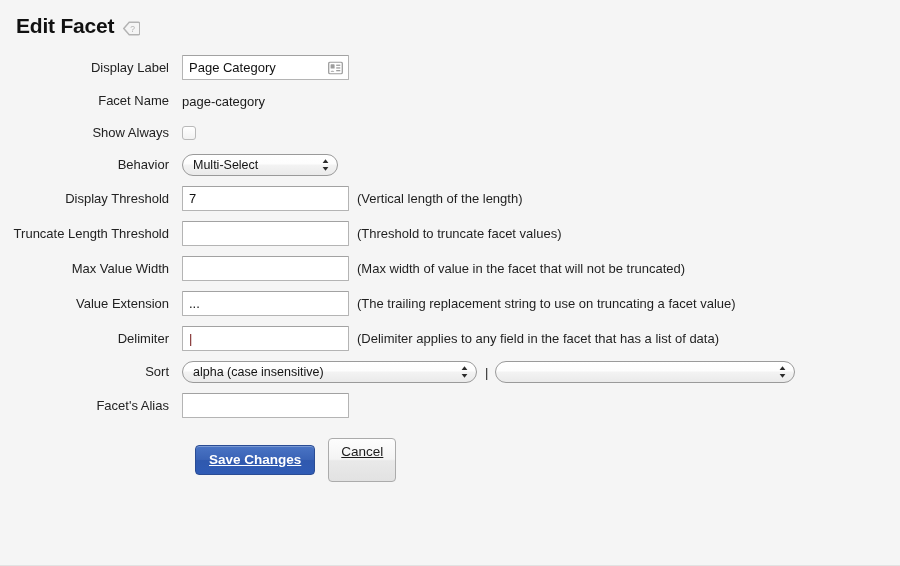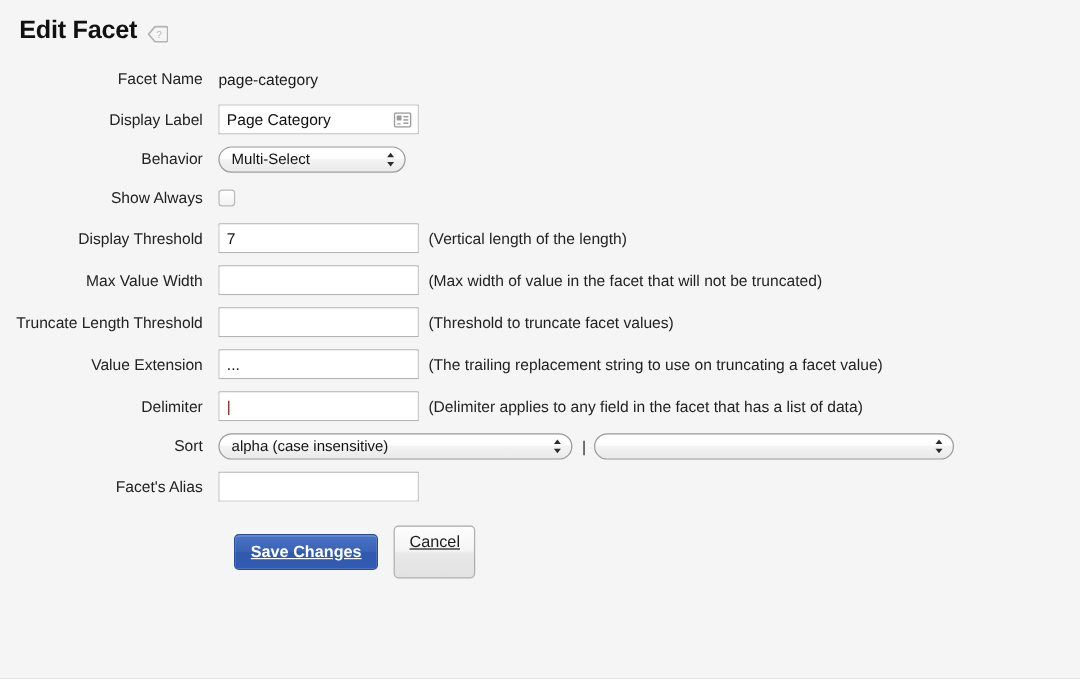--- a/index.html
+++ b/index.html
@@ -220,27 +220,20 @@
     <div class="page-title">Edit Facet</div>
     <span class="help-icon">
       <svg width="17" height="15" viewBox="0 0 17 15" xmlns="http://www.w3.org/2000/svg">
         <path d="M6.2 1.2 L15.3 1.2 A1.4 1.4 0 0 1 16.7 2.6 L16.7 12.4 A1.4 1.4 0 0 1 15.3 13.8 L6.2 13.8 L0.8 7.5 Z" fill="none" stroke="#b3b3b3" stroke-width="1.4"></path>
         <text x="9.6" y="10.6" font-family="Liberation Sans, sans-serif" font-size="8.5" fill="#b3b3b3" text-anchor="middle">?</text>
       </svg>
     </span>
   </div>
 
   <div class="form">
-
-    <div class="row">
-      <div class="label">Facet Name</div>
-      <div class="field">
-        <span class="static-value">page-category</span>
-      </div>
-    </div>
 
     <div class="row">
       <div class="label">Display Label</div>
       <div class="field">
         <span class="input-wrap">
           <input class="text-input with-icon" type="text" value="Page Category" style="">
           <span class="input-inline-icon">
             <svg width="15" height="13" viewBox="0 0 15 13" xmlns="http://www.w3.org/2000/svg">
               <rect x="0.7" y="0.7" width="13.6" height="11.6" rx="1.4" fill="none" stroke="#9d9d9d" stroke-width="1.3"></rect>
               <rect x="2.6" y="2.8" width="4" height="4.2" rx="0.6" fill="#9d9d9d"></rect>
@@ -248,64 +241,71 @@
               <rect x="8.2" y="3.1" width="4.1" height="1.3" fill="#9d9d9d"></rect>
               <rect x="8.2" y="5.8" width="4.1" height="1.3" fill="#9d9d9d"></rect>
               <rect x="8.2" y="8.5" width="4.1" height="1.3" fill="#9d9d9d"></rect>
             </svg>
           </span>
         </span>
       </div>
     </div>
 
     <div class="row">
+      <div class="label">Facet Name</div>
+      <div class="field">
+        <span class="static-value">page-category</span>
+      </div>
+    </div>
+
+    <div class="row">
+      <div class="label">Show Always</div>
+      <div class="field">
+        <input class="checkbox" type="checkbox" style="">
+      </div>
+    </div>
+
+    <div class="row">
       <div class="label">Behavior</div>
       <div class="field">
         <span class="select-wrap">
           <select class="select behavior">
             <option>Multi-Select</option>
           </select>
           <span class="select-arrows">
             <svg width="7" height="13" viewBox="0 0 7 13" xmlns="http://www.w3.org/2000/svg">
               <path d="M3.5 0.8 L6.4 4.6 L0.6 4.6 Z" fill="#2b2b2b"></path>
               <path d="M3.5 12.2 L0.6 8.4 L6.4 8.4 Z" fill="#2b2b2b"></path>
             </svg>
           </span>
         </span>
       </div>
     </div>
 
     <div class="row">
-      <div class="label">Show Always</div>
-      <div class="field">
-        <input class="checkbox" type="checkbox" style="">
-      </div>
-    </div>
-
-    <div class="row">
       <div class="label">Display Threshold</div>
       <div class="field">
         <input class="text-input" type="text" value="7" style="">
         <span class="hint">(Vertical length of the length)</span>
       </div>
     </div>
 
     <div class="row">
+      <div class="label">Truncate Length Threshold</div>
+      <div class="field">
+        <input class="text-input" type="text" value="" style="">
+        <span class="hint">(Threshold to truncate facet values)</span>
+      </div>
+    </div>
+
+    <div class="row">
       <div class="label">Max Value Width</div>
       <div class="field">
         <input class="text-input" type="text" value="" style="">
         <span class="hint">(Max width of value in the facet that will not be truncated)</span>
-      </div>
-    </div>
-
-    <div class="row">
-      <div class="label">Truncate Length Threshold</div>
-      <div class="field">
-        <input class="text-input" type="text" value="" style="">
-        <span class="hint">(Threshold to truncate facet values)</span>
       </div>
     </div>
 
     <div class="row">
       <div class="label">Value Extension</div>
       <div class="field">
         <input class="text-input" type="text" value="..." style="">
         <span class="hint">(The trailing replacement string to use on truncating a facet value)</span>
       </div>
     </div>

